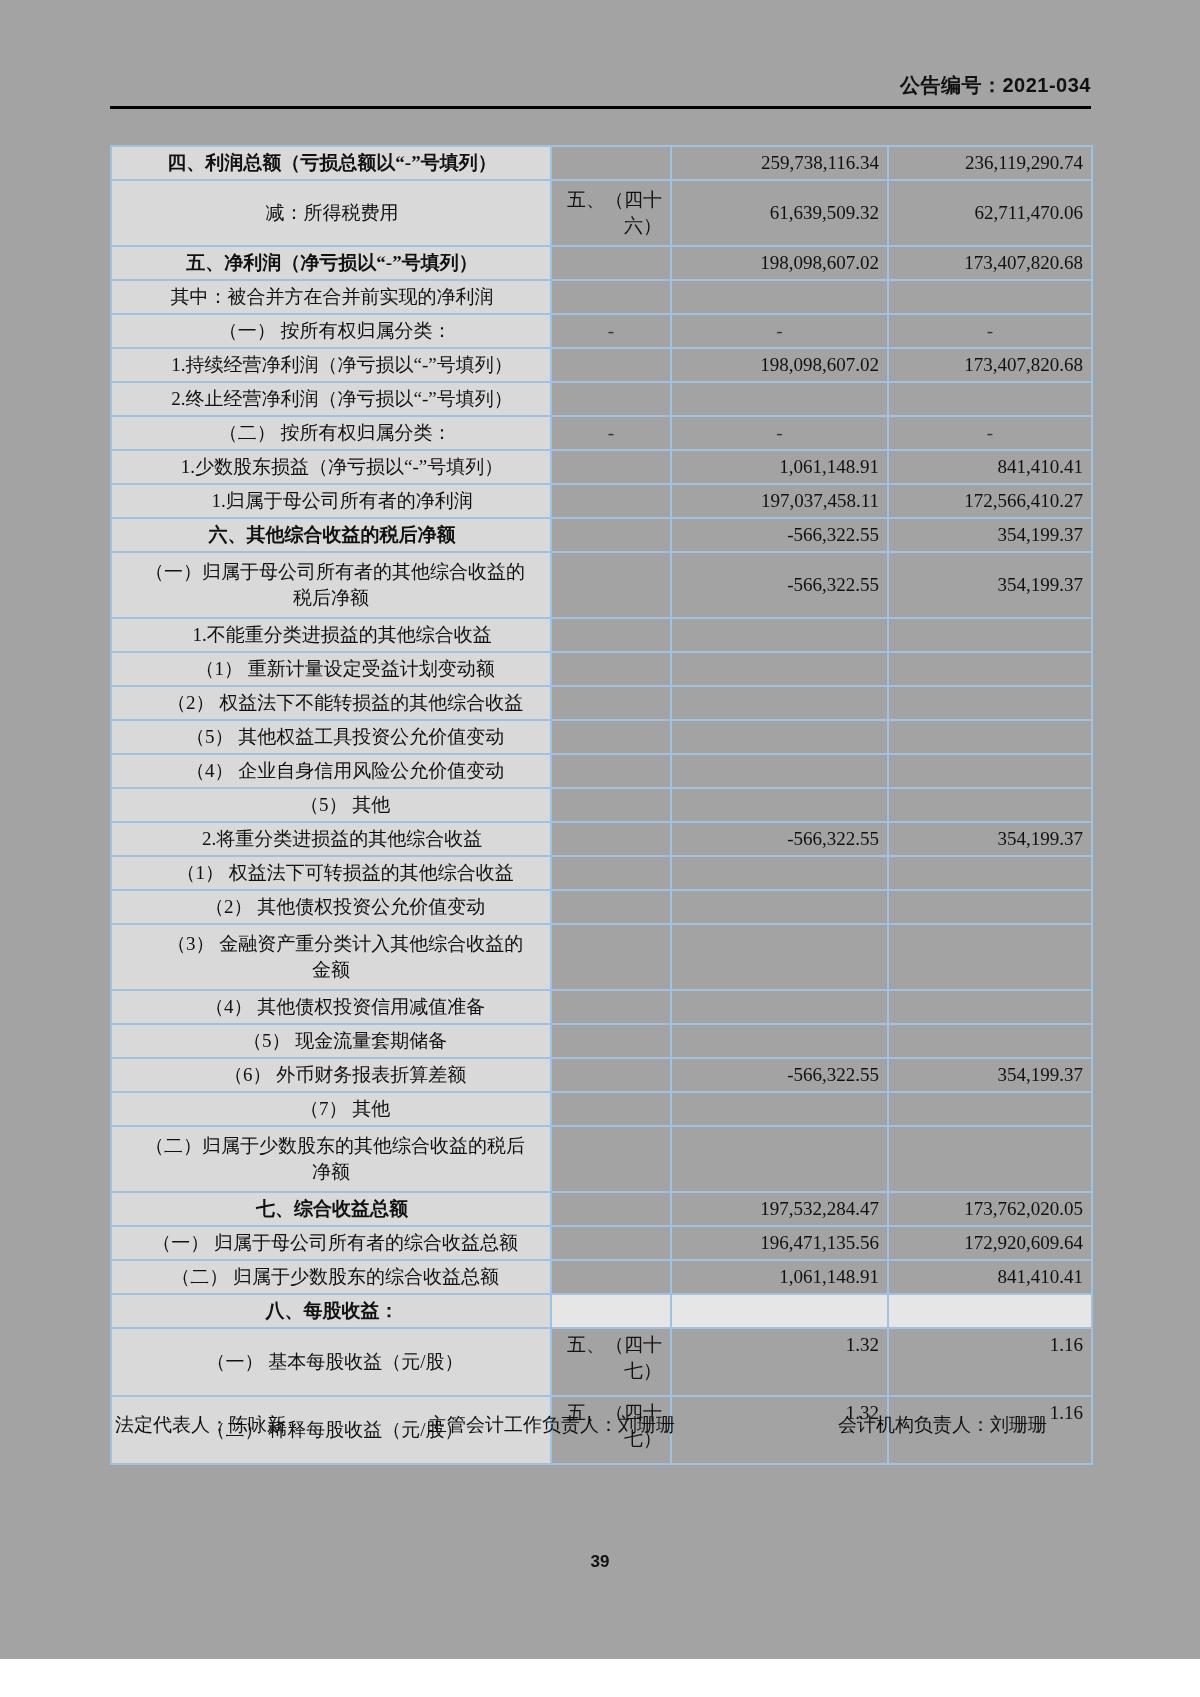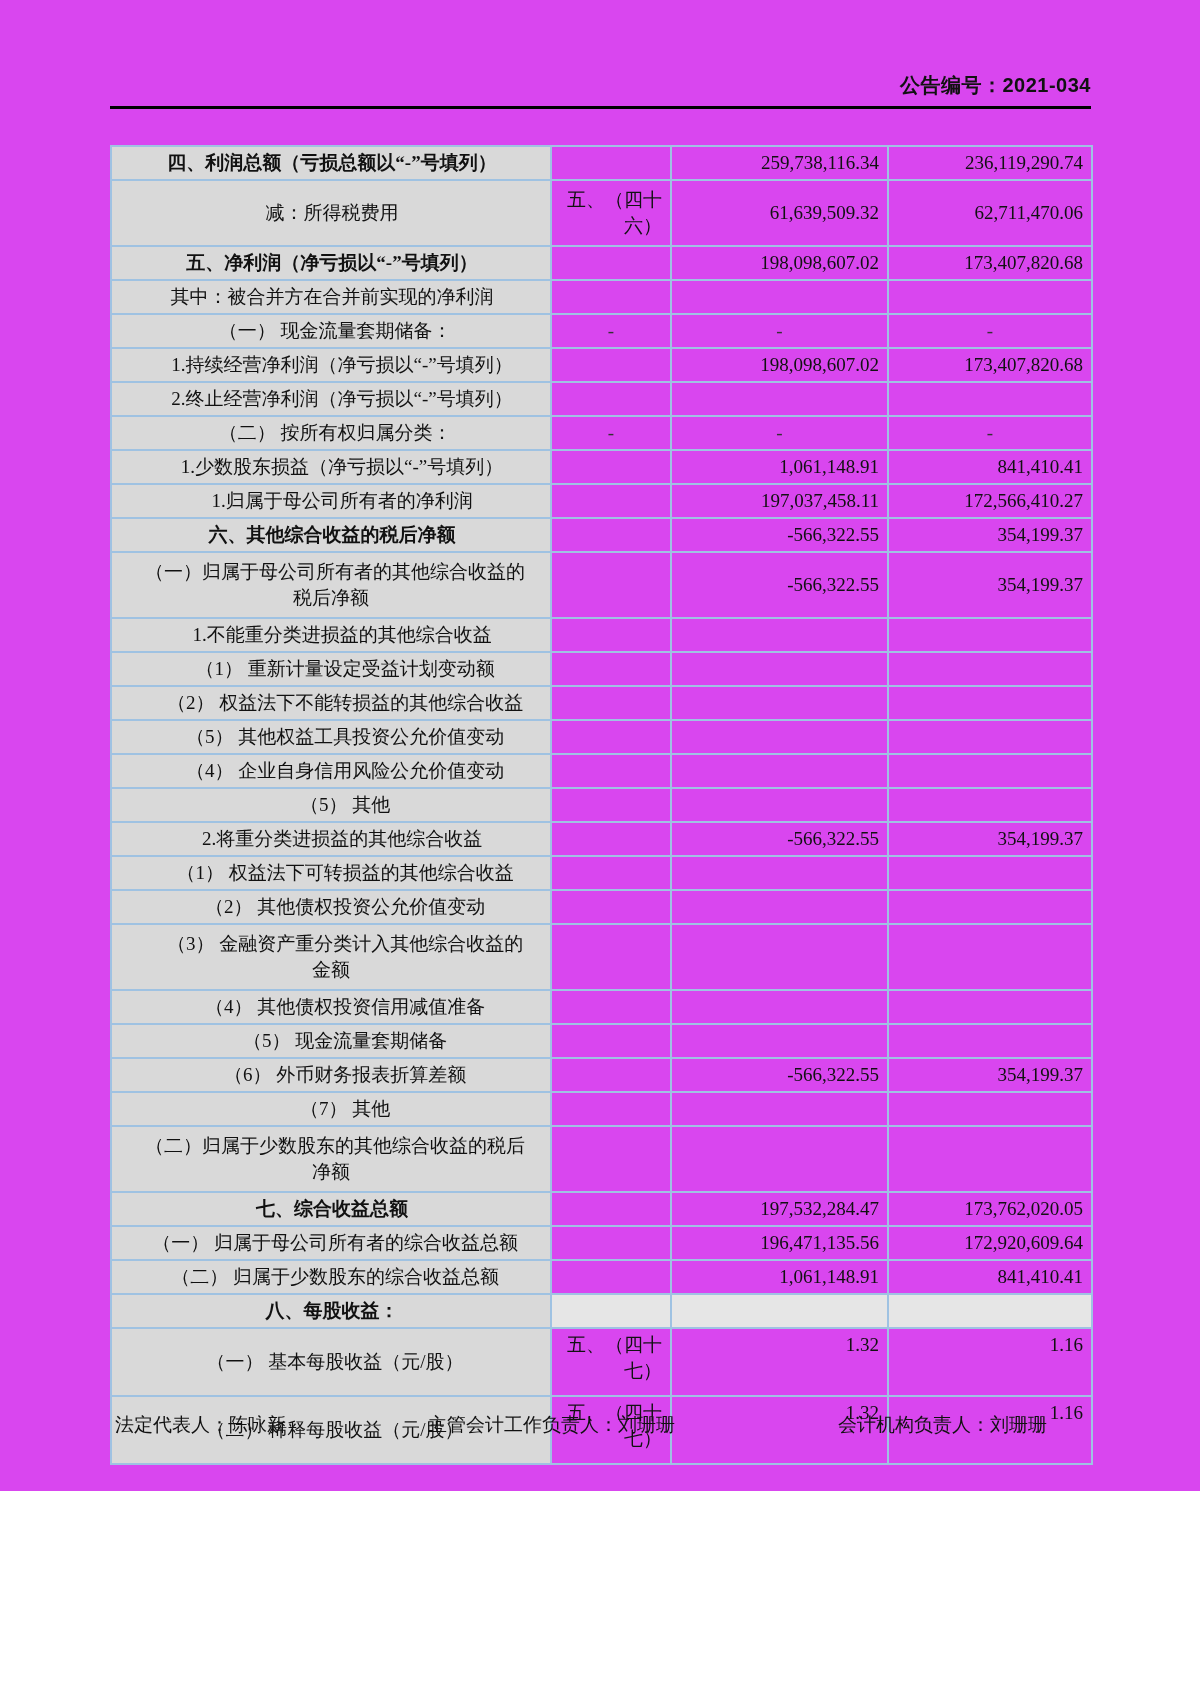--- a/index.html
+++ b/index.html
@@ -1,17 +1,17 @@
 <!DOCTYPE html>
 <html><head>
 <meta charset="utf-8">
 <style>
   html,body{margin:0;padding:0;background:#ffffff;}
   .page{
-    position:relative;width:1200px;height:1491px;background:#d946ef;
+    position:relative;width:1200px;height:1659px;background:#a3a3a3;
     font-family:"Liberation Serif","DejaVu Serif",serif;color:#111;
     overflow:hidden;
   }
   .notice{
     position:absolute;top:72px;right:109px;
     font-family:"Liberation Sans","DejaVu Sans",sans-serif;
     font-weight:bold;font-size:20px;letter-spacing:0.5px;
   }
   .rule{position:absolute;top:106px;left:110px;width:981px;border-top:3px solid #000;}
   table.fin{
@@ -87,21 +87,21 @@
           <td class="val">198,098,607.02</td>
           <td class="val">173,407,820.68</td>
         </tr>
         <tr class="s">
           <td class="label ind0">其中：被合并方在合并前实现的净利润</td>
           <td class="note"></td>
           <td class="val"></td>
           <td class="val"></td>
         </tr>
         <tr class="s">
-          <td class="label ind1">（一） 现金流量套期储备：</td>
+          <td class="label ind1">（一） 按所有权归属分类：</td>
           <td class="note dash">-</td>
           <td class="val dash">-</td>
           <td class="val dash">-</td>
         </tr>
         <tr class="s">
           <td class="label ind2">1.持续经营净利润（净亏损以“-”号填列）</td>
           <td class="note"></td>
           <td class="val">198,098,607.02</td>
           <td class="val">173,407,820.68</td>
         </tr>

